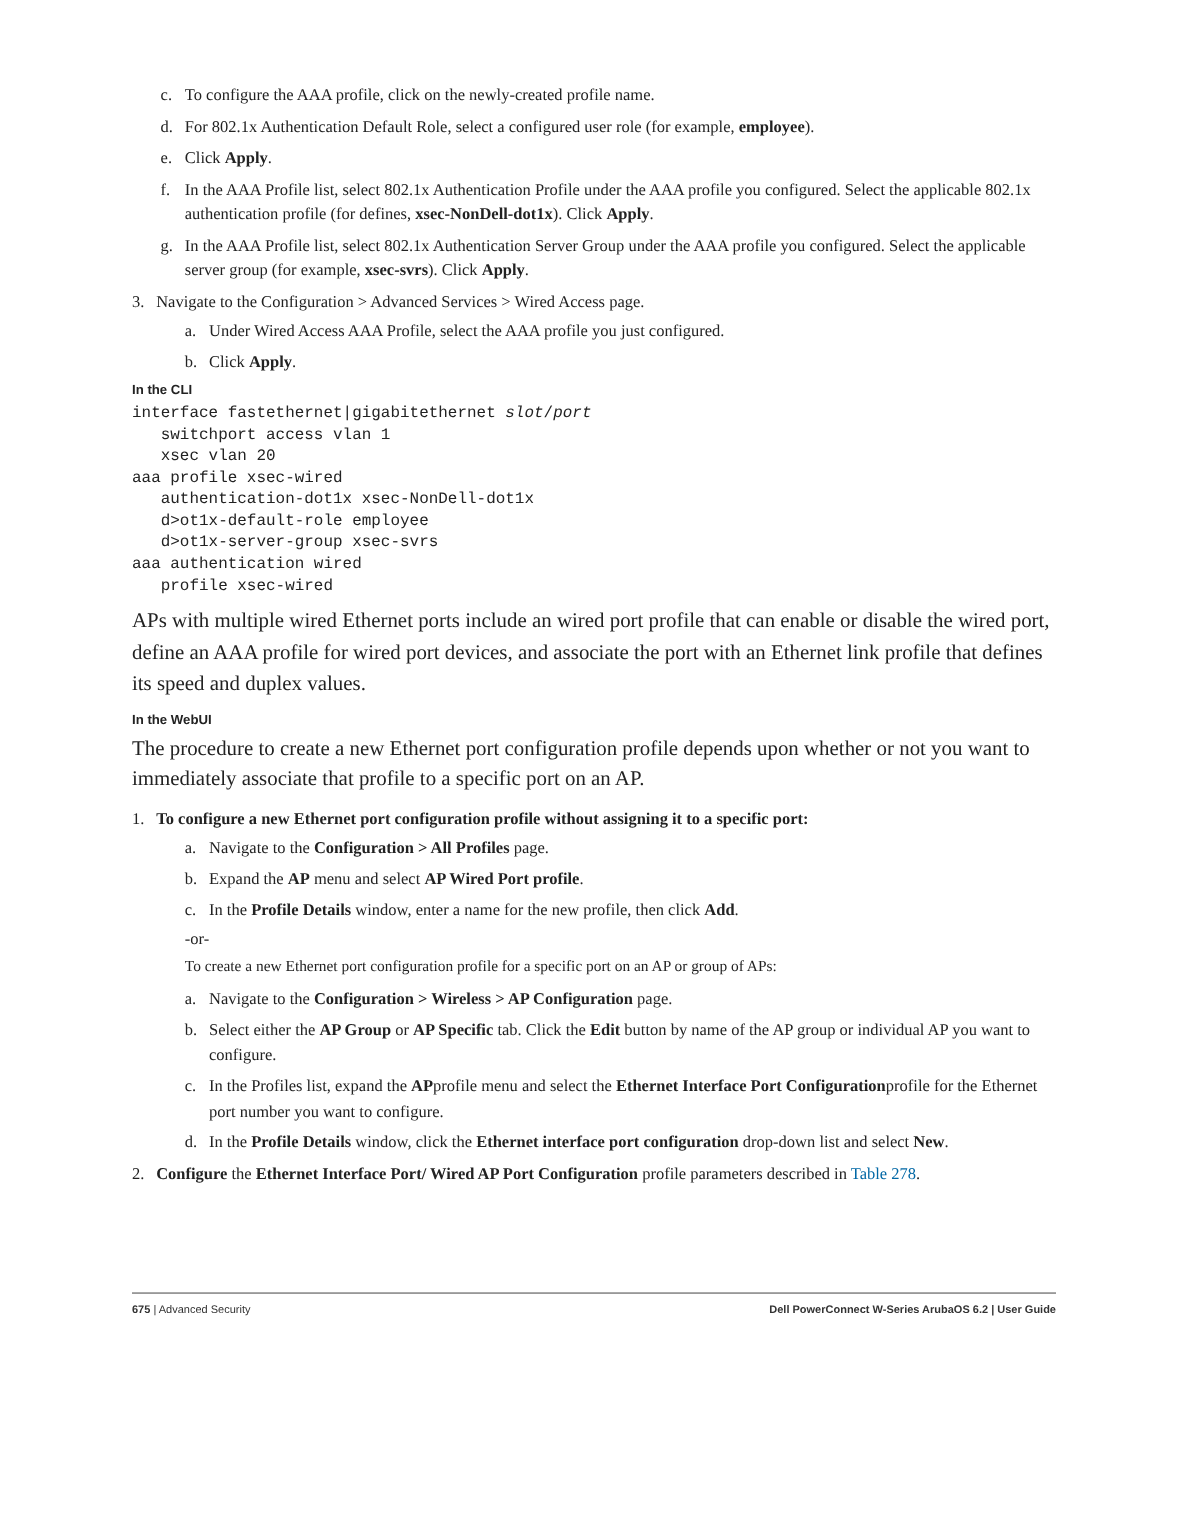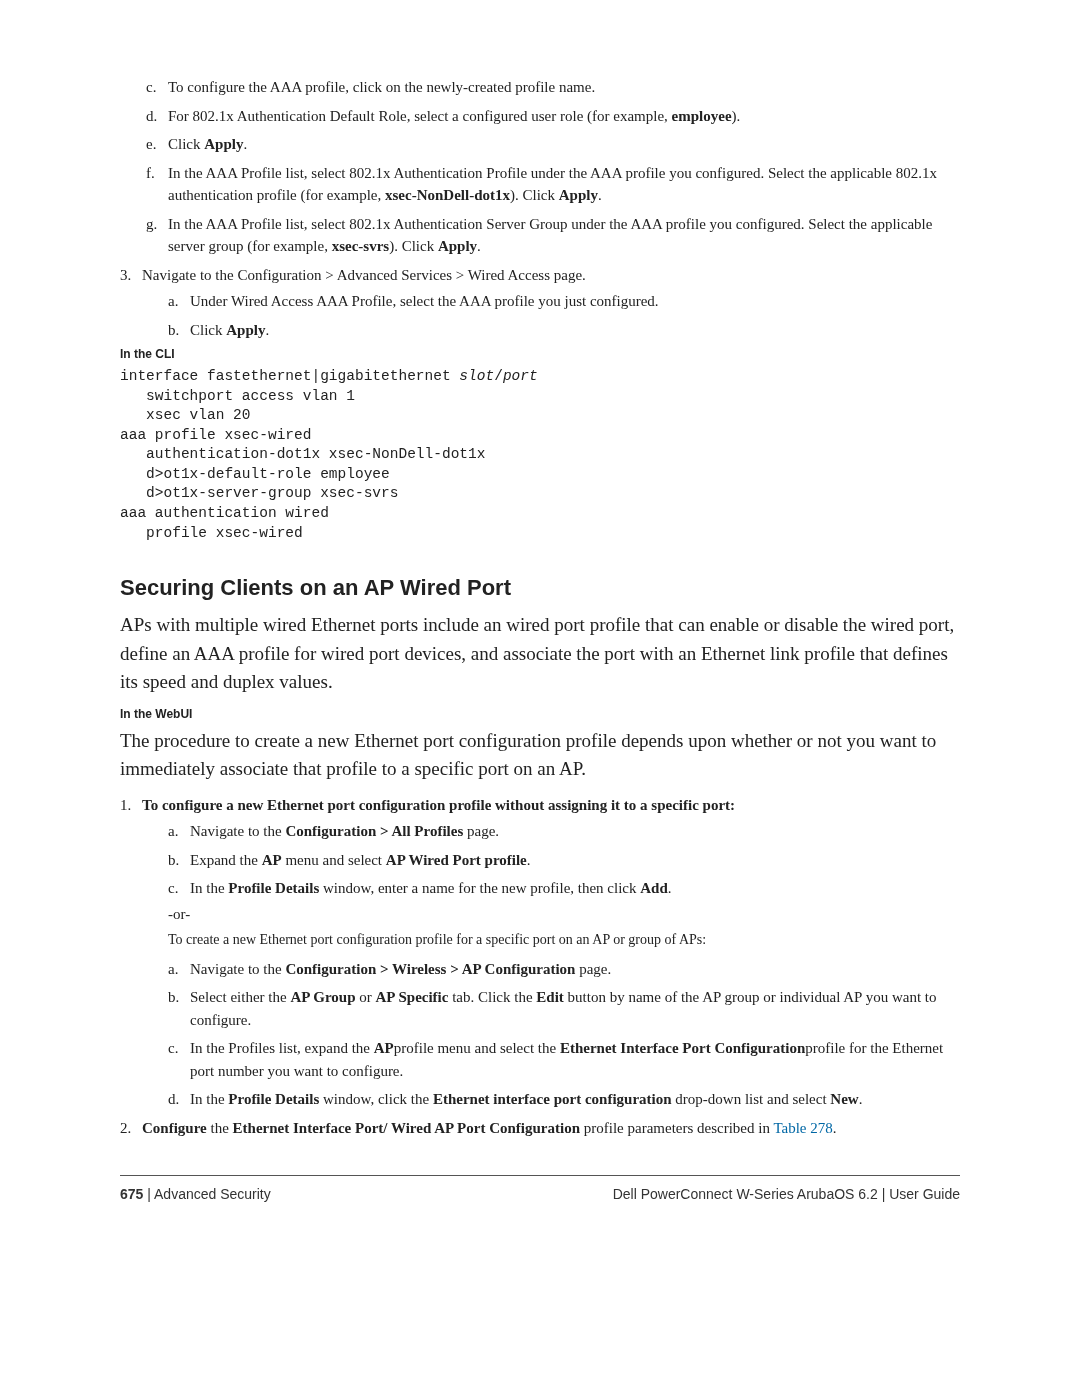--- a/index.html
+++ b/index.html
@@ -92,43 +92,44 @@
   }
   .footer-line {
     border-top: 1px solid #555;
     height: 1px;
     margin-bottom: 10px;
   }
   .footer-row {
     display: flex;
     justify-content: space-between;
     font-family: Arial, Helvetica, sans-serif;
-    font-size: 14px;
+    font-size: 10px;
     color: #333;
   }
   .footer-left .pn { font-weight: bold; }
   .footer-right {
     text-align: right;
+    font-weight: bold;
   }
 </style>
 </head>
 <body>
 
 <div class="page">
 
   <ol class="ol-sub" style="padding-left:26px;">
     <li><span class="marker">c.</span><span>To configure the AAA profile, click on the newly-created profile name.</span></li>
     <li><span class="marker">d.</span>
       <span><span>For 802.1x Authentication Default Role, select a configured user role (for example, </span><span class="bold">employee</span><span>).</span></span>
     </li>
     <li><span class="marker">e.</span>
       <span><span>Click </span><span class="bold">Apply</span><span>.</span></span>
     </li>
     <li><span class="marker">f.</span>
-      <span><span>In the AAA Profile list, select 802.1x Authentication Profile under the AAA profile you configured. Select the applicable 802.1x authentication profile (for example, </span><span class="bold">xsec-NonDell-dot1x</span><span>). Click </span><span class="bold">Apply</span><span>.</span></span>
+      <span><span>In the AAA Profile list, select 802.1x Authentication Profile under the AAA profile you configured. Select the applicable 802.1x authentication profile (for defines, </span><span class="bold">xsec-NonDell-dot1x</span><span>). Click </span><span class="bold">Apply</span><span>.</span></span>
     </li>
     <li><span class="marker">g.</span>
       <span><span>In the AAA Profile list, select 802.1x Authentication Server Group under the AAA profile you configured. Select the applicable server group (for example, </span><span class="bold">xsec-svrs</span><span>). Click </span><span class="bold">Apply</span><span>.</span></span>
     </li>
   </ol>
 
   <ol class="ol-outer">
     <li><span class="marker">3.</span>
       <span>Navigate to the Configuration &gt; Advanced Services &gt; Wired Access page.</span>
       <ol class="ol-sub">
@@ -144,21 +145,20 @@
   <div class="code"><span>interface fastethernet|gigabitethernet </span><span class="it">slot</span><span>/</span><span class="it">port</span>
 <span>   switchport access vlan 1</span>
 <span>   xsec vlan 20</span>
 <span>aaa profile xsec-wired</span>
 <span>   authentication-dot1x xsec-NonDell-dot1x</span>
 <span>   d&gt;ot1x-default-role employee</span>
 <span>   d&gt;ot1x-server-group xsec-svrs</span>
 <span>aaa authentication wired</span>
 <span>   profile xsec-wired</span></div>
 
-  <h2 class="section-h2">Securing Clients on an AP Wired Port</h2>
   <p class="para">APs with multiple wired Ethernet ports include an wired port profile that can enable or disable the wired port, define an AAA profile for wired port devices, and associate the port with an Ethernet link profile that defines its speed and duplex values.</p>
 
   <h4 class="section-h4">In the WebUI</h4>
   <p class="para">The procedure to create a new Ethernet port configuration profile depends upon whether or not you want to immediately associate that profile to a specific port on an AP.</p>
 
   <ol class="ol-outer">
     <li><span class="marker">1.</span>
       <span class="bold">To configure a new Ethernet port configuration profile without assigning it to a specific port:</span>
       <ol class="ol-sub">
         <li><span class="marker">a.</span>

